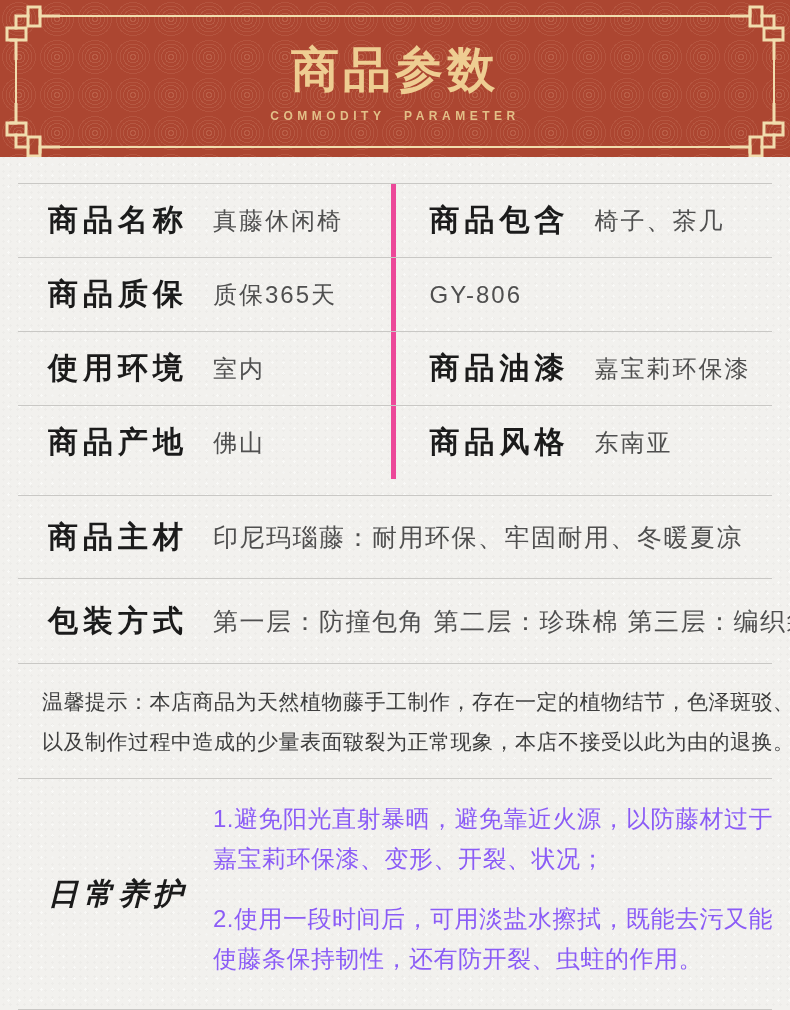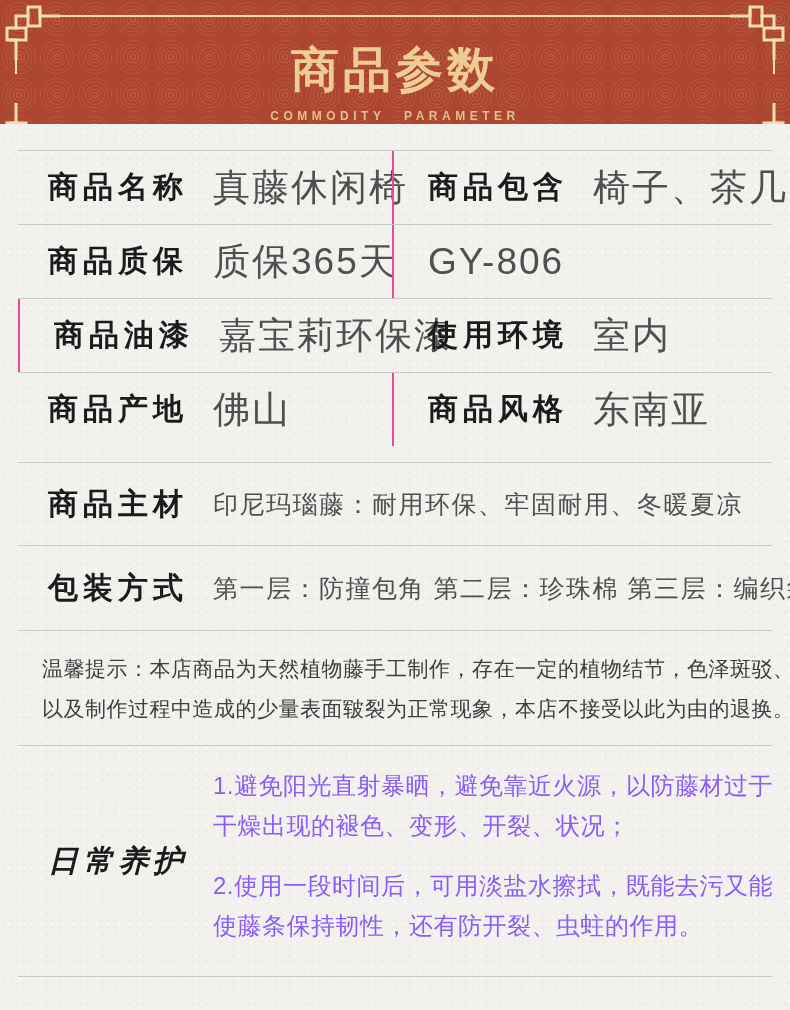--- a/index.html
+++ b/index.html
@@ -11,21 +11,21 @@
     background-image:
       radial-gradient(rgba(0,0,0,0.02) 1px, transparent 1.2px),
       radial-gradient(rgba(255,255,255,0.55) 1px, transparent 1.2px);
     background-size:7px 7px, 11px 11px;
     background-position:0 0, 3px 5px;
     overflow:hidden;
   }
 
   
   .banner {
-    position:relative; height:124px;
+    position:relative; height:157px;
     background-color:#ac4631;
     background-image:
       radial-gradient(circle at 19px 19px,
         transparent 0 2px,  rgba(238,190,160,0.20) 2px 3px,
         transparent 3px 5.5px, rgba(238,190,160,0.17) 5.5px 6.5px,
         transparent 6.5px 9px, rgba(238,190,160,0.15) 9px 10px,
         transparent 10px 12.5px, rgba(238,190,160,0.13) 12.5px 13.5px,
         transparent 13.5px 16px, rgba(238,190,160,0.12) 16px 17px,
         transparent 17px);
     background-size:38px 38px;
@@ -52,27 +52,27 @@
     margin-top:12px; text-align:center;
     font-size:12px; line-height:16px; font-weight:700;
     letter-spacing:4.5px; word-spacing:11px; color:#e3c088;
   }
 
   
   .content { margin:26px 18px 0 18px; }
   .row { border-top:1px solid #c9c8c5; display:flex; align-items:stretch; }
   .row.two { height:74px; }
   .cell { flex:1 1 0; display:flex; align-items:center; padding-left:30px; min-width:0; }
-  .cell.right { border-left:2px solid #ec4899; padding-left:34px; }
+  .cell.right { border-left:5px solid #ec4899; padding-left:34px; }
   .label {
     flex:0 0 165px; width:165px;
     font-size:30px; font-weight:700; letter-spacing:5px;
     color:#1b1b1b; white-space:nowrap;
   }
-  .value { font-size:37px; letter-spacing:2px; color:#4f4f4f; white-space:nowrap; }
+  .value { font-size:24px; letter-spacing:2px; color:#4f4f4f; white-space:nowrap; }
   .row.full { align-items:center; padding-left:30px; }
   .row.full.r-main { height:83px;margin-top:16px; }
   .row.full.r-pack { height:85px; }
   .row.full .value { font-size:25px; letter-spacing:1.5px; }
 
   
   .notice {
     border-top:1px solid #c9c8c5;
     height:115px; padding:18px 0 0 24px;
     font-size:21px; line-height:40px; letter-spacing:0.5px;
@@ -161,27 +161,27 @@
       <div class="cell">
         <span class="label">商品质保</span>
         <span class="value">质保365天</span>
       </div>
       <div class="cell right">
         <span class="value">GY-806</span>
       </div>
     </div>
 
     <div class="row two">
+      <div class="cell">
+        <span class="label">使用环境</span>
+        <span class="value">室内</span>
+      </div>
       <div class="cell right">
         <span class="label">商品油漆</span>
         <span class="value">嘉宝莉环保漆</span>
-      </div>
-      <div class="cell">
-        <span class="label">使用环境</span>
-        <span class="value">室内</span>
       </div>
     </div>
 
     <div class="row two">
       <div class="cell">
         <span class="label">商品产地</span>
         <span class="value">佛山</span>
       </div>
       <div class="cell right">
         <span class="label">商品风格</span>
@@ -204,21 +204,21 @@
       <div class="notice-line">以及制作过程中造成的少量表面皲裂为正常现象，本店不接受以此为由的退换。</div>
     </section>
 
     <section class="care">
       <div class="care-label-col">
         <span class="care-label">日常养护</span>
       </div>
       <div class="care-content">
         <div class="care-item">
           <div class="care-line">1.避免阳光直射暴晒，避免靠近火源，以防藤材过于</div>
-          <div class="care-line">干燥出现的褪色、变形、开裂、状况；</div>
+          <div class="care-line">嘉宝莉环保漆、变形、开裂、状况；</div>
         </div>
         <div class="care-item">
           <div class="care-line">2.使用一段时间后，可用淡盐水擦拭，既能去污又能</div>
           <div class="care-line">使藤条保持韧性，还有防开裂、虫蛀的作用。</div>
         </div>
       </div>
     </section>
 
   </main>
 </div>

